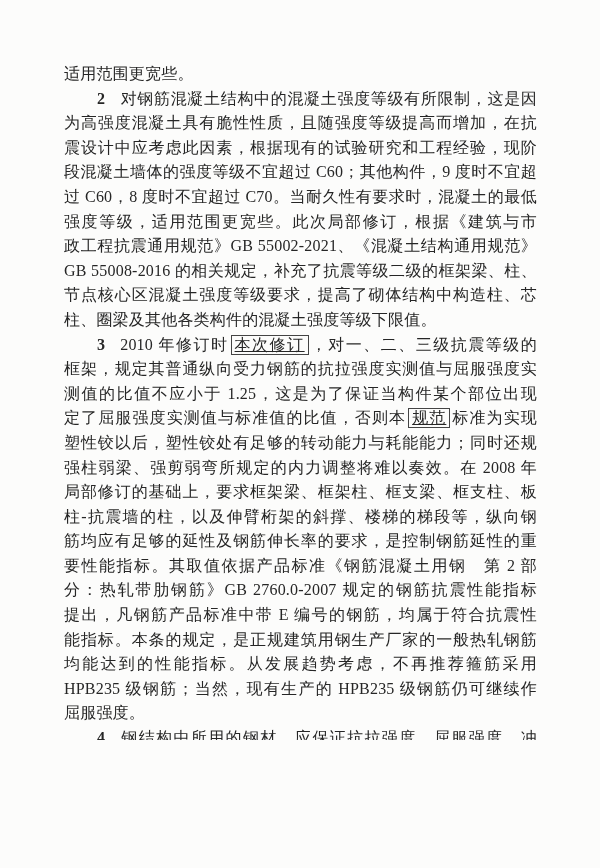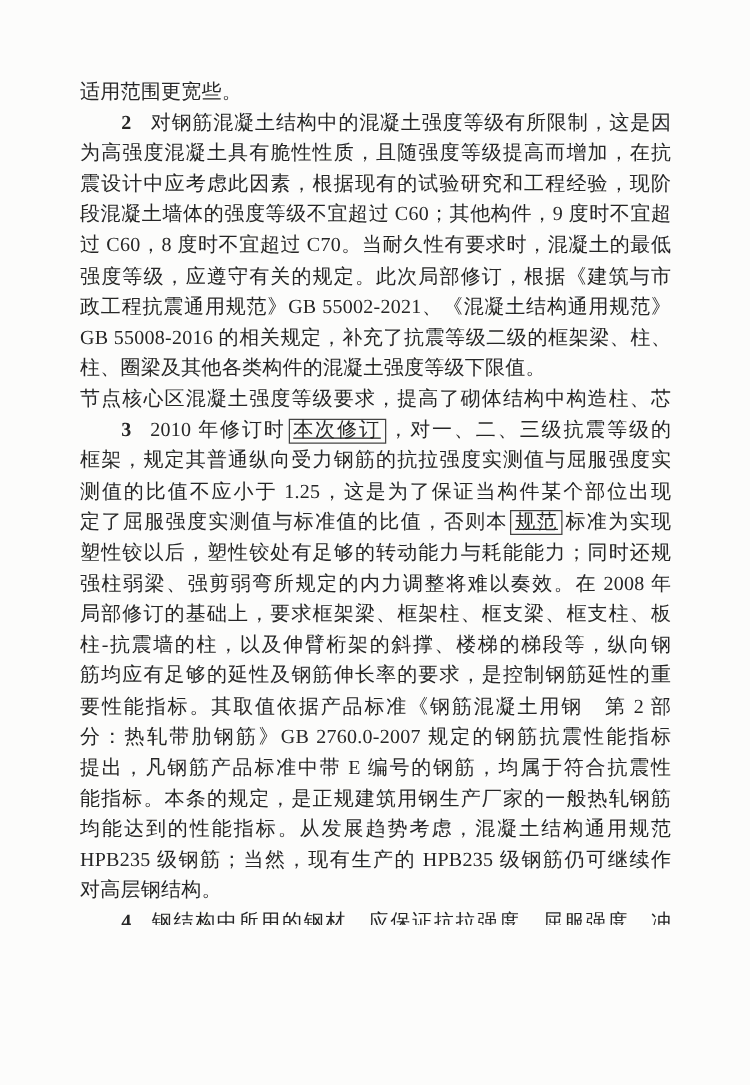--- a/index.html
+++ b/index.html
@@ -66,38 +66,38 @@
 <body>
 
 <div class="page">
   <div class="body-text">
       <div class="line last"><span>适用范围更宽些。</span></div>
       <div class="line indent"><span class="num">2</span><span>对钢筋混凝土结构中的混凝土强度等级有所限制，这是因</span></div>
       <div class="line"><span>为高强度混凝土具有脆性性质，且随强度等级提高而增加，在抗</span></div>
       <div class="line"><span>震设计中应考虑此因素，根据现有的试验研究和工程经验，现阶</span></div>
       <div class="line"><span>段混凝土墙体的强度等级不宜超过 C60；其他构件，9 度时不宜超</span></div>
       <div class="line"><span>过 C60，8 度时不宜超过 C70。当耐久性有要求时，混凝土的最低</span></div>
-      <div class="line"><span>强度等级，应遵守有关的规定。</span><span class="u">此次局部修订，根据《建筑与市</span></div>
+      <div class="line"><span>强度等级，适用范围更宽些。</span><span class="u">此次局部修订，根据《建筑与市</span></div>
       <div class="line"><span class="u">政工程抗震通用规范》GB 55002-2021、《混凝土结构通用规范》</span></div>
       <div class="line"><span class="u">GB 55008-2016 的相关规定，补充了抗震等级二级的框架梁、柱、</span></div>
+      <div class="line"><span class="u">节点核心区混凝土强度等级要求，提高了砌体结构中构造柱、芯</span></div>
       <div class="line last"><span class="u">柱、圈梁及其他各类构件的混凝土强度等级下限值。</span></div>
-      <div class="line"><span class="u">节点核心区混凝土强度等级要求，提高了砌体结构中构造柱、芯</span></div>
       <div class="line indent"><span class="num">3</span><span class="u">2010 年修订时</span><span class="box">本次修订</span><span>，对一、二、三级抗震等级的</span></div>
       <div class="line"><span>框架，规定其普通纵向受力钢筋的抗拉强度实测值与屈服强度实</span></div>
       <div class="line"><span>测值的比值不应小于 1.25，这是为了保证当构件某个部位出现</span></div>
       <div class="line"><span>定了屈服强度实测值与标准值的比值，否则本</span><span class="box">规范</span><span class="u">标准</span><span>为实现</span></div>
       <div class="line"><span>塑性铰以后，塑性铰处有足够的转动能力与耗能能力；同时还规</span></div>
       <div class="line"><span>强柱弱梁、强剪弱弯所规定的内力调整将难以奏效。在 2008 年</span></div>
       <div class="line"><span>局部修订的基础上，要求框架梁、框架柱、框支梁、框支柱、板</span></div>
       <div class="line"><span>柱-抗震墙的柱，以及伸臂桁架的斜撑、楼梯的梯段等，纵向钢</span></div>
       <div class="line"><span>筋均应有足够的延性及钢筋伸长率的要求，是控制钢筋延性的重</span></div>
       <div class="line"><span>要性能指标。其取值依据产品标准《钢筋混凝土用钢　第 2 部</span></div>
       <div class="line"><span>分：热轧带肋钢筋》GB 2760.0-2007 规定的钢筋抗震性能指标</span></div>
       <div class="line"><span>提出，凡钢筋产品标准中带 E 编号的钢筋，均属于符合抗震性</span></div>
       <div class="line"><span>能指标。本条的规定，是正规建筑用钢生产厂家的一般热轧钢筋</span></div>
-      <div class="line"><span>均能达到的性能指标。从发展趋势考虑，混凝土结构通用规范</span></div>
+      <div class="line"><span>均能达到的性能指标。从发展趋势考虑，不再推荐箍筋采用</span></div>
       <div class="line"><span>HPB235 级钢筋；当然，现有生产的 HPB235 级钢筋仍可继续作</span></div>
-      <div class="line last"><span>对高层钢结构。</span></div>
+      <div class="line last"><span>屈服强度。</span></div>
       <div class="line indent"><span class="num">4</span><span>钢结构中所用的钢材，应保证抗拉强度、屈服强度、冲</span></div>
       <div class="line"><span>击韧性合格及硫、磷和碳含量的限制值。对高层钢结构，按黑色</span></div>
     </div>
   <div class="page-number">9</div>
 </div>
 
 </body></html>

